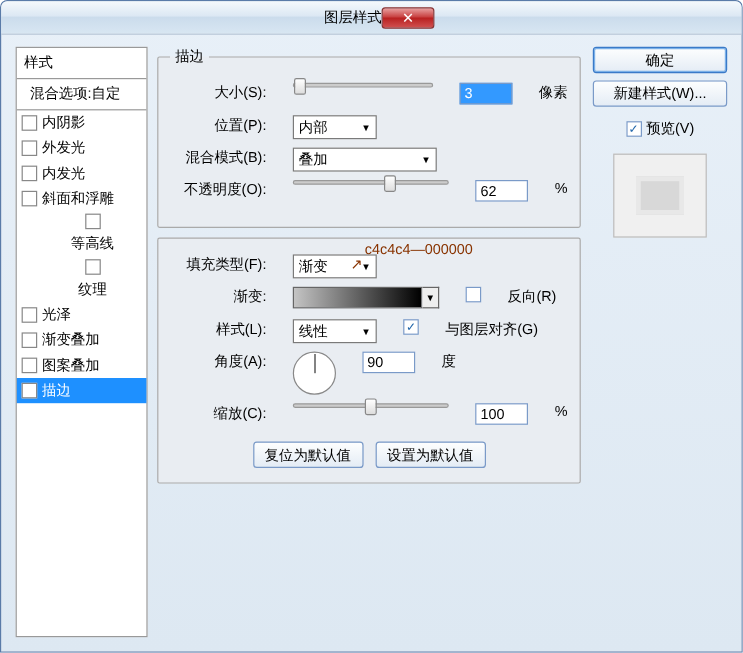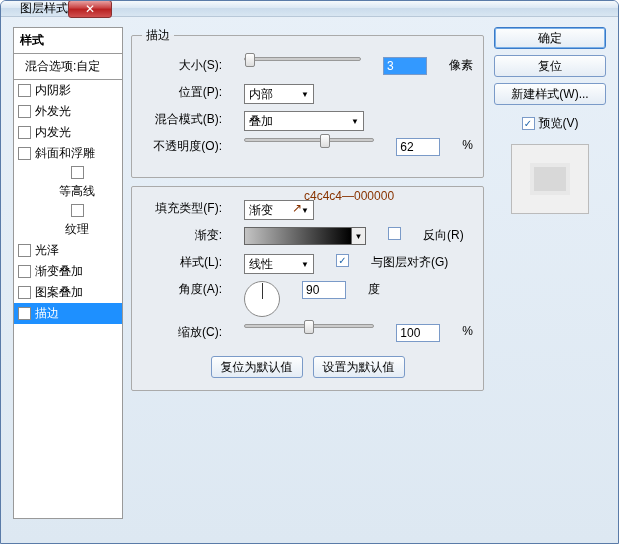--- a/index.html
+++ b/index.html
@@ -1,22 +1,22 @@
 <!DOCTYPE html>
 <html><head>
 <meta charset="utf-8">
 <style>
 * { box-sizing: border-box; margin: 0; padding: 0; font-family: "Microsoft YaHei", SimSun, sans-serif; font-size: 12px; }
 body { background: #fff; }
 .window { width: 619px; height: 544px; background: linear-gradient(180deg, #e8f0f8 0%, #dde8f2 100%); border: 1px solid #5a7ba8; border-radius: 6px 6px 0 0; overflow: hidden; position: relative; }
-.titlebar { height: 16px; background: linear-gradient(180deg, #f5f9fc 0%, #dce8f4 45%, #cbdcec 50%, #d8e6f2 100%); display: flex; align-items: center; justify-content: flex-start; padding: 0 6px 0 19px; border-bottom: 1px solid #b8c8d8; }
+.titlebar { height: 28px; background: linear-gradient(180deg, #f5f9fc 0%, #dce8f4 45%, #cbdcec 50%, #d8e6f2 100%); display: flex; align-items: center; justify-content: center; padding: 0 6px 0 19px; border-bottom: 1px solid #b8c8d8; }
 .close-btn { width: 44px; height: 18px; background: linear-gradient(180deg, #e8a0a0 0%, #c84040 45%, #b82020 50%, #d05050 100%); border: 1px solid #883030; border-radius: 3px; color: #fff; display: flex; align-items: center; justify-content: center; font-size: 11px; cursor: pointer; }
 .body { display: flex; padding: 10px 12px 12px 12px; gap: 8px; height: calc(100% - 28px); }
 .left-panel { width: 110px; border: 1px solid #999; background: #fff; }
-.left-header { padding: 4px 6px; border-bottom: 1px solid #999; font-weight: bold; }
+.left-header { padding: 4px 6px; border-bottom: 1px solid #999; font-weight: normal; }
 .left-sub { padding: 4px 11px; border-bottom: 1px solid #999; }
 .style-list { list-style: none; }
 .style-item { display: flex; align-items: center; padding: 2px 4px; gap: 4px; cursor: default; }
 .style-item.indent { padding-left: 22px; flex-direction: column; }
 .style-item.selected { background: #1e90ff; color: #fff; }
 .cb { width: 13px; height: 13px; border: 1px solid #888; background: #fff; display: inline-flex; align-items: center; justify-content: center; font-size: 10px; color: #333; }
 .cb.checked::after { content: "✓"; color: #444; font-size: 10px; }
 .style-item.selected .cb.checked::after { color: #fff; }
 .main-panel { flex: 1; display: flex; gap: 10px; }
 .center { flex: 1; }
@@ -200,21 +200,20 @@
 
           <div class="reset-row">
             <div class="btn">复位为默认值</div>
             <div class="btn">设置为默认值</div>
           </div>
         </fieldset>
       </div>
 
       <div class="right-panel">
         <div class="btn primary">确定</div>
-        <div class="btn">复位</div>
         <div class="btn">新建样式(W)...</div>
         <div class="preview-chk">
           <span class="chk checked"></span>
           <span>预览(V)</span>
         </div>
         <div class="preview-box">
           <div class="preview-inner"></div>
         </div>
       </div>
     </div>

